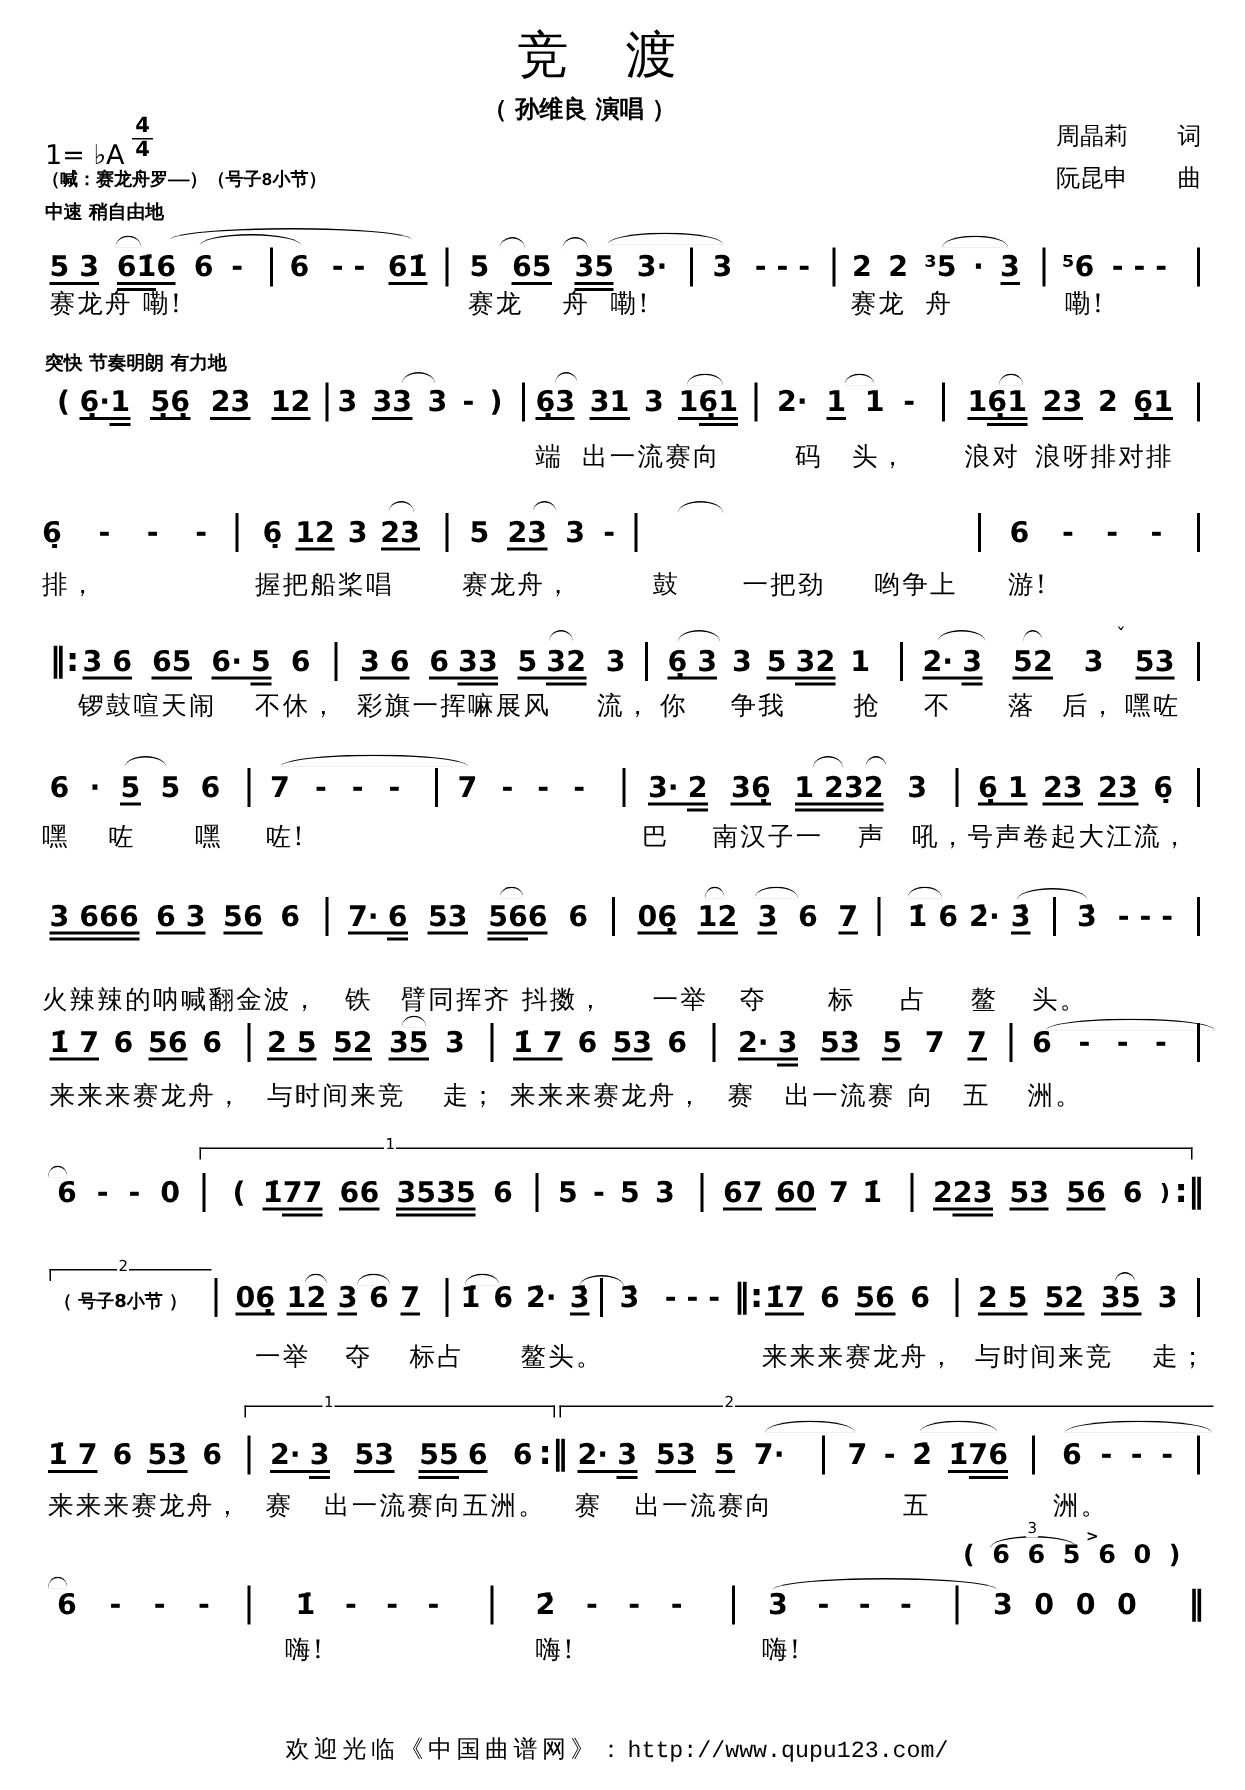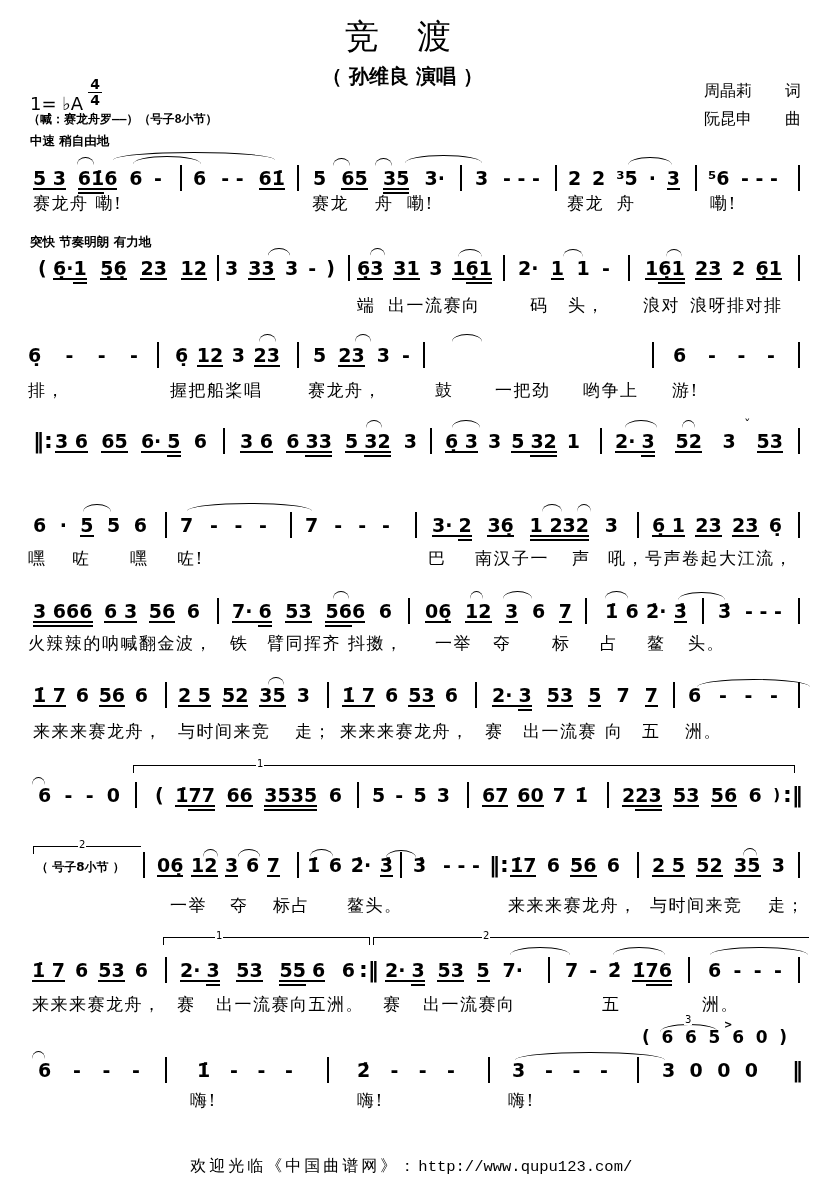--- a/index.html
+++ b/index.html
@@ -1,19 +1,19 @@
 <!DOCTYPE html>
 <html><head>
 <meta charset="utf-8">
 <style>
   html,body{margin:0;padding:0;background:#fff;}
   #page{position:relative;width:830px;height:1193px;overflow:hidden;background:#fff;color:#000;font-family:"DejaVu Sans",sans-serif;}
   .abs{position:absolute;white-space:pre;}
   .title{font-size:34px;font-family:"DejaVu Sans",sans-serif;letter-spacing:2px;}
-  .performer{font-size:20px;font-weight:bold;}
+  .performer{font-size:16px;font-weight:bold;}
   .credit{font-size:16px;font-family:"DejaVu Serif",serif;}
   .key{font-size:18px;}
   .timesig{position:absolute;left:88px;top:78px;width:14px;font-size:14px;font-weight:bold;line-height:13px;text-align:center;}
   .timesig .frac-line{display:block;height:0;border-top:1.5px solid #000;margin:1px 0;}
   .small-bold{font-size:12px;font-weight:bold;}
   .line{position:absolute;left:0;width:830px;height:30px;}
   .m{position:absolute;top:0;display:flex;justify-content:space-between;align-items:flex-start;font-family:"DejaVu Sans",sans-serif;font-weight:bold;font-size:19px;line-height:20px;height:30px;}
   .t{display:inline-block;height:20px;line-height:20px;white-space:pre;}
   .u1{border-bottom:2px solid #000;}
   .u2{position:relative;}
@@ -274,20 +274,33 @@
     <div class="bar" style="left:600px"></div>
     <div class="m" style="left:615px;width:168px">
       <span class="t u1"><span>2·</span><span class="u2i sp">3</span></span>
       <span class="t u1">52</span>
       <span class="t">3</span>
       <span class="t u1">53</span>
     </div>
     <span class="sym" style="left:744px;top:-16px;font-size:13px;font-weight:normal">ˇ</span>
     <div class="bar" style="left:798px"></div>
   </div>
+  <div class="lyr" style="top:462px">
+    <span class="ly" style="left:52px">锣鼓喧天闹</span>
+    <span class="ly" style="left:170px">不休，</span>
+    <span class="ly" style="left:238px">彩旗一挥嘛展风</span>
+    <span class="ly" style="left:398px">流，</span>
+    <span class="ly" style="left:440px">你</span>
+    <span class="ly" style="left:487px">争我</span>
+    <span class="ly" style="left:569px">抢</span>
+    <span class="ly" style="left:616px">不</span>
+    <span class="ly" style="left:672px">落</span>
+    <span class="ly" style="left:708px">后，</span>
+    <span class="ly" style="left:750px">嘿咗</span>
+  </div>
 
   <div class="line" style="top:515px">
     <div class="m" style="left:33px;width:114px">
       <span class="t">6</span>
       <span class="t">·</span>
       <span class="t u1">5</span>
       <span class="t">5</span>
       <span class="t">6</span>
     </div>
     <div class="bar" style="left:165px"></div>
@@ -360,21 +373,21 @@
       <span class="t">2̇·</span>
       <span class="t u1">3̇</span>
     </div>
     <div class="bar" style="left:702px"></div>
     <div class="m" style="left:718px;width:64px">
       <span class="t">3̇</span>
       <span class="t">- - -</span>
     </div>
     <div class="bar" style="left:798px"></div>
   </div>
-  <div class="lyr" style="top:634px">
+  <div class="lyr" style="top:658px">
     <span class="ly" style="left:28px">火辣辣的呐喊翻金波，</span>
     <span class="ly" style="left:230px">铁</span>
     <span class="ly" style="left:267px">臂同挥齐</span>
     <span class="ly" style="left:348px">抖擞，</span>
     <span class="ly" style="left:435px">一举</span>
     <span class="ly" style="left:493px">夺</span>
     <span class="ly" style="left:552px">标</span>
     <span class="ly" style="left:600px">占</span>
     <span class="ly" style="left:647px">鳌</span>
     <span class="ly" style="left:688px">头。</span>

